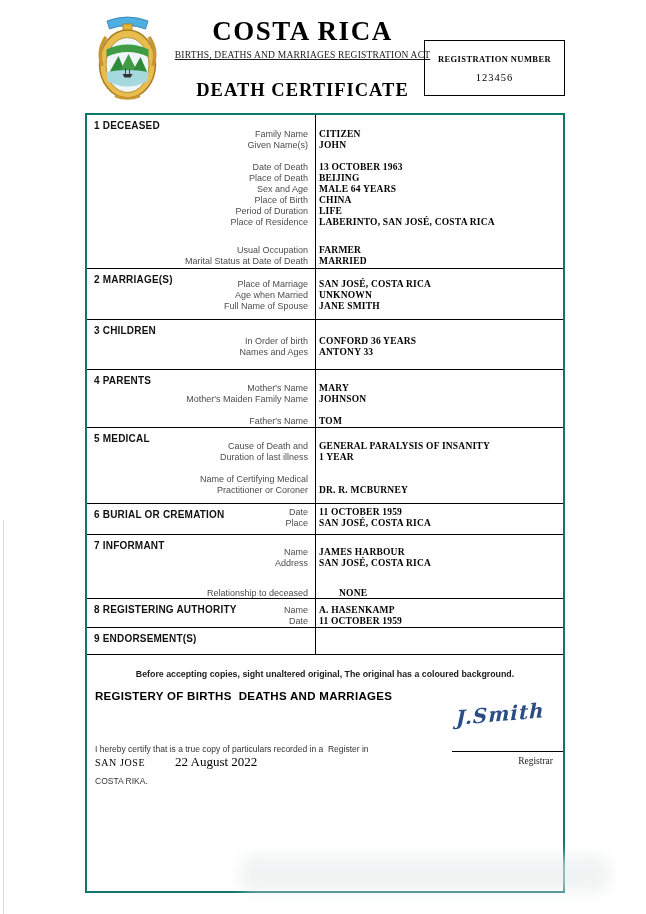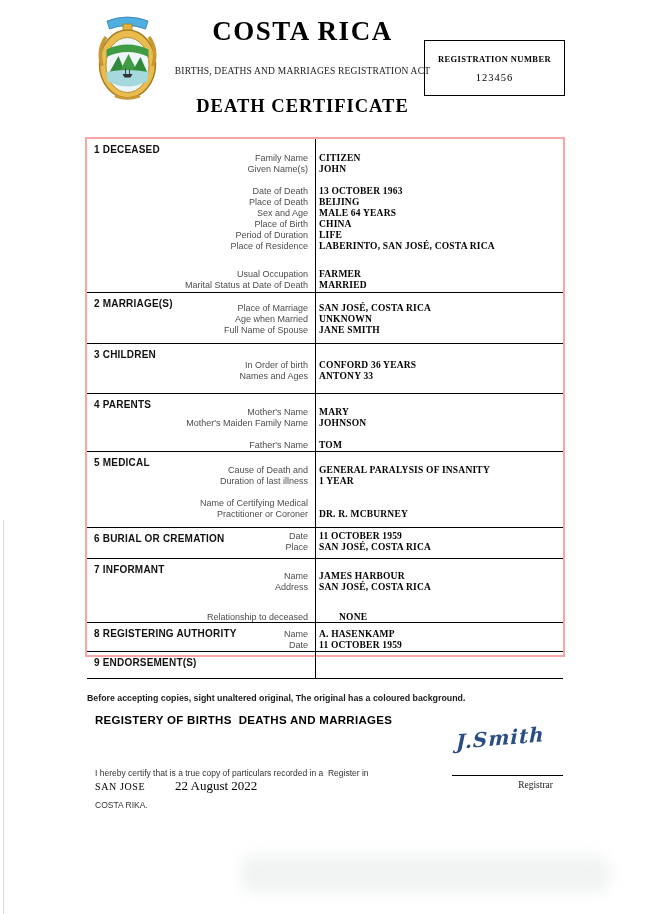--- a/index.html
+++ b/index.html
@@ -5,46 +5,46 @@
   * { margin:0; padding:0; box-sizing:border-box; }
   html,body { background:#ffffff; }
   .page {
     position:relative; width:646px; height:914px; background:#ffffff;
     font-family:"Liberation Sans", sans-serif; color:#000; overflow:hidden;
   }
   
   .logo { position:absolute; left:95px; top:12px; width:65px; height:90px; }
   .header-text { position:absolute; left:160px; top:16px; width:285px; text-align:center; }
   .country { font-family:"Liberation Serif", serif; font-weight:bold; font-size:27px; letter-spacing:1.5px; line-height:30px; }
-  .act { font-family:"Liberation Serif", serif; font-size:9.5px; letter-spacing:0.2px; margin-top:20px; color:#1a1a1a; }
+  .act { font-family:"Liberation Serif", serif; font-size:9.5px; letter-spacing:0.2px; margin-top:4px; color:#1a1a1a;text-decoration:underline; }
   .cert-title { font-family:"Liberation Serif", serif; font-weight:bold; font-size:18.5px; letter-spacing:1px; margin-top:20px; }
   .regbox { position:absolute; left:424px; top:40px; width:141px; height:56px; border:1.5px solid #000; text-align:center; }
   .reg-label { font-family:"Liberation Serif", serif; font-weight:bold; font-size:8.5px; letter-spacing:0.4px; margin-top:13px; }
   .reg-num { font-family:Liberation Serif, serif; font-size:10.5px; letter-spacing:1px; margin-top:8px; }
   
-  .table { position:absolute; left:85px; top:113px; width:480px; height:520px; border:2px solid #fca5a5;margin-top:24px; }
+  .table { position:absolute; left:85px; top:113px; width:480px; height:780px; border:2px solid #0f766e; }
   .divider { position:absolute; left:228px; top:0; height:540px; width:0; border-left:1.5px solid #000; }
   .sec { position:relative; border-bottom:1.5px solid #000; }
   .sec-title { position:absolute; left:7px; top:5px; font-weight:bold; font-size:10px; letter-spacing:0.2px; color:#111; white-space:nowrap; }
   .rows { }
   .row { display:flex; line-height:11px; min-height:11px; }
   .lbl { flex:none; width:221px; text-align:right; font-size:9px; color:#4d4d4d; white-space:pre; }
   .val { padding-left:11px; font-family:"Liberation Serif", serif; font-weight:bold; font-size:9.5px; color:#000; letter-spacing:0.2px; white-space:pre; }
   .sec1 { height:154px; } .sec1 .rows { padding-top:14px; }
   .sec2 { height:51px; }  .sec2 .rows { padding-top:10px; }
   .sec3 { height:50px; }  .sec3 .rows { padding-top:16px; }
   .sec4 { height:58px; }  .sec4 .rows { padding-top:13px; }
   .sec5 { height:76px; }  .sec5 .rows { padding-top:13px; }
   .sec6 { height:31px; }  .sec6 .rows { padding-top:3px; }
   .sec7 { height:64px; }  .sec7 .rows { padding-top:12px; }
   .sec8 { height:29px; }  .sec8 .rows { padding-top:6px; }
   .sec9 { height:27px; border-bottom:1.5px solid #000; } .gap11 { margin-top:11px; } .gap17 { margin-top:17px; } .gap19 { margin-top:19px;gap:20px; }
   
   .footer { position:relative; height:124px; }
-  .notice { text-align:left; font-size:8.8px; font-weight:bold; padding-top:14px; color:#1a1a1a; }
+  .notice { text-align:center; font-size:8.8px; font-weight:bold; padding-top:14px; color:#1a1a1a; }
   .registry { position:absolute; left:8px; top:35px; font-size:11.5px; font-weight:bold; letter-spacing:0.3px; white-space:pre; }
   .certify { position:absolute; left:8px; top:68px; width:310px; font-size:8.5px; color:#333; line-height:10.5px; white-space:pre-wrap; }
   .signature { position:absolute; right:18px; top:47px; font-family:"DejaVu Serif", serif; font-style:italic; font-weight:bold;
                font-size:20px; transform:rotate(-5deg) skewX(-6deg); letter-spacing:1px; }
   .sig-line { position:absolute; left:365px; right:0; top:96px; border-top:1.5px solid #000; }
   .registrar { position:absolute; right:10px; top:101px; font-family:"Liberation Serif", serif; font-size:9.5px; color:#222; }
   .place { position:absolute; left:8px; top:102px; font-family:"Liberation Serif", serif; font-size:10px; letter-spacing:0.6px; }
   .issue-date { position:absolute; left:88px; top:99px; font-family:"Liberation Serif", serif; font-size:13px; }
   
   .smudge { position:absolute; left:240px; top:855px; width:370px; height:38px; background:#e8ecec; opacity:0.6; border-radius:14px; filter:blur(7px); }

